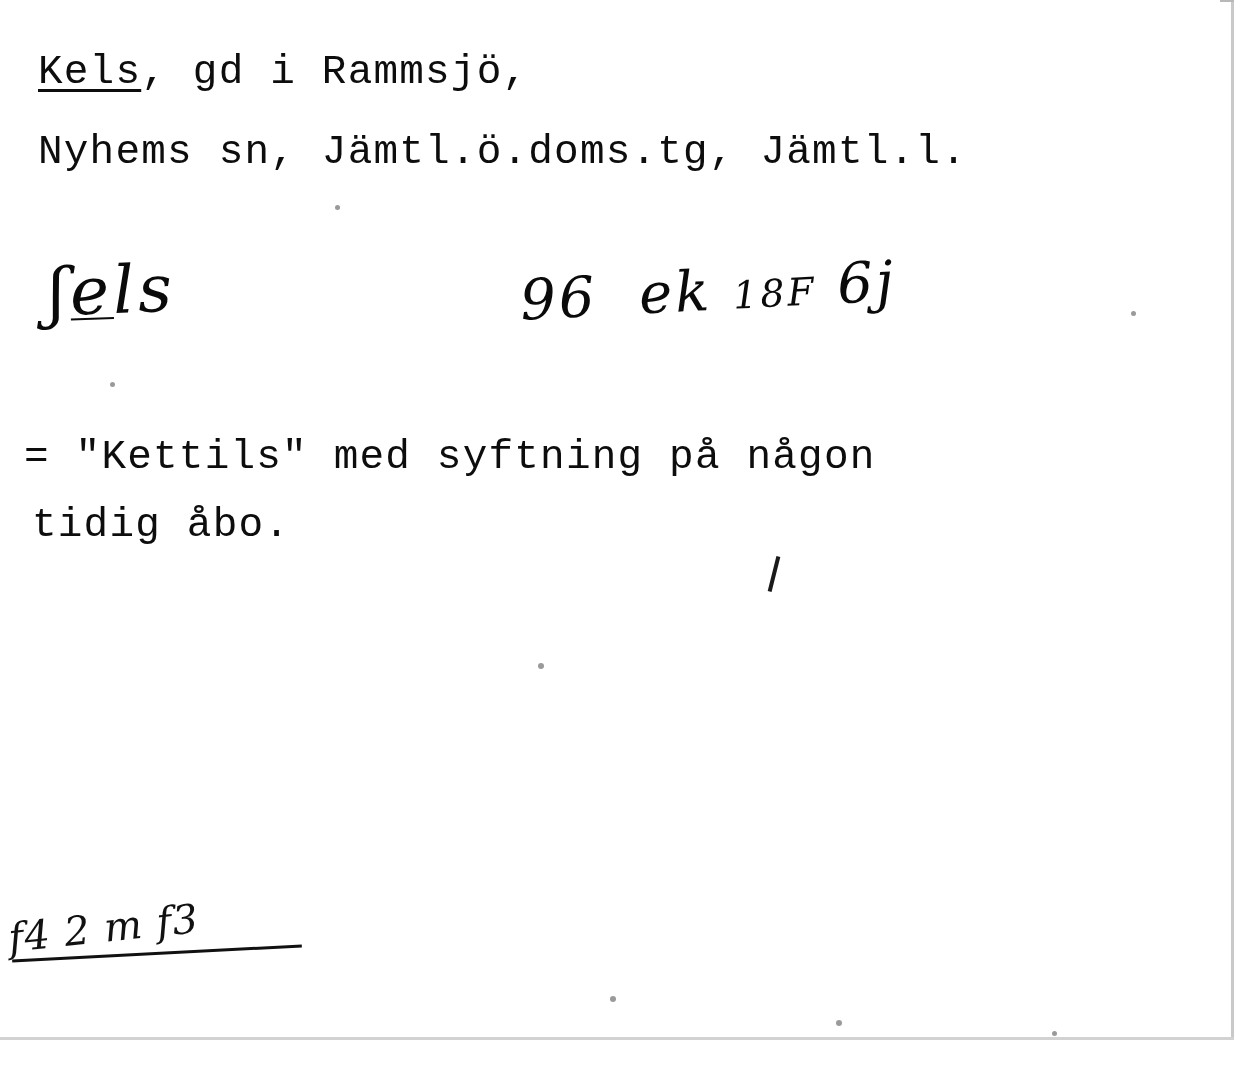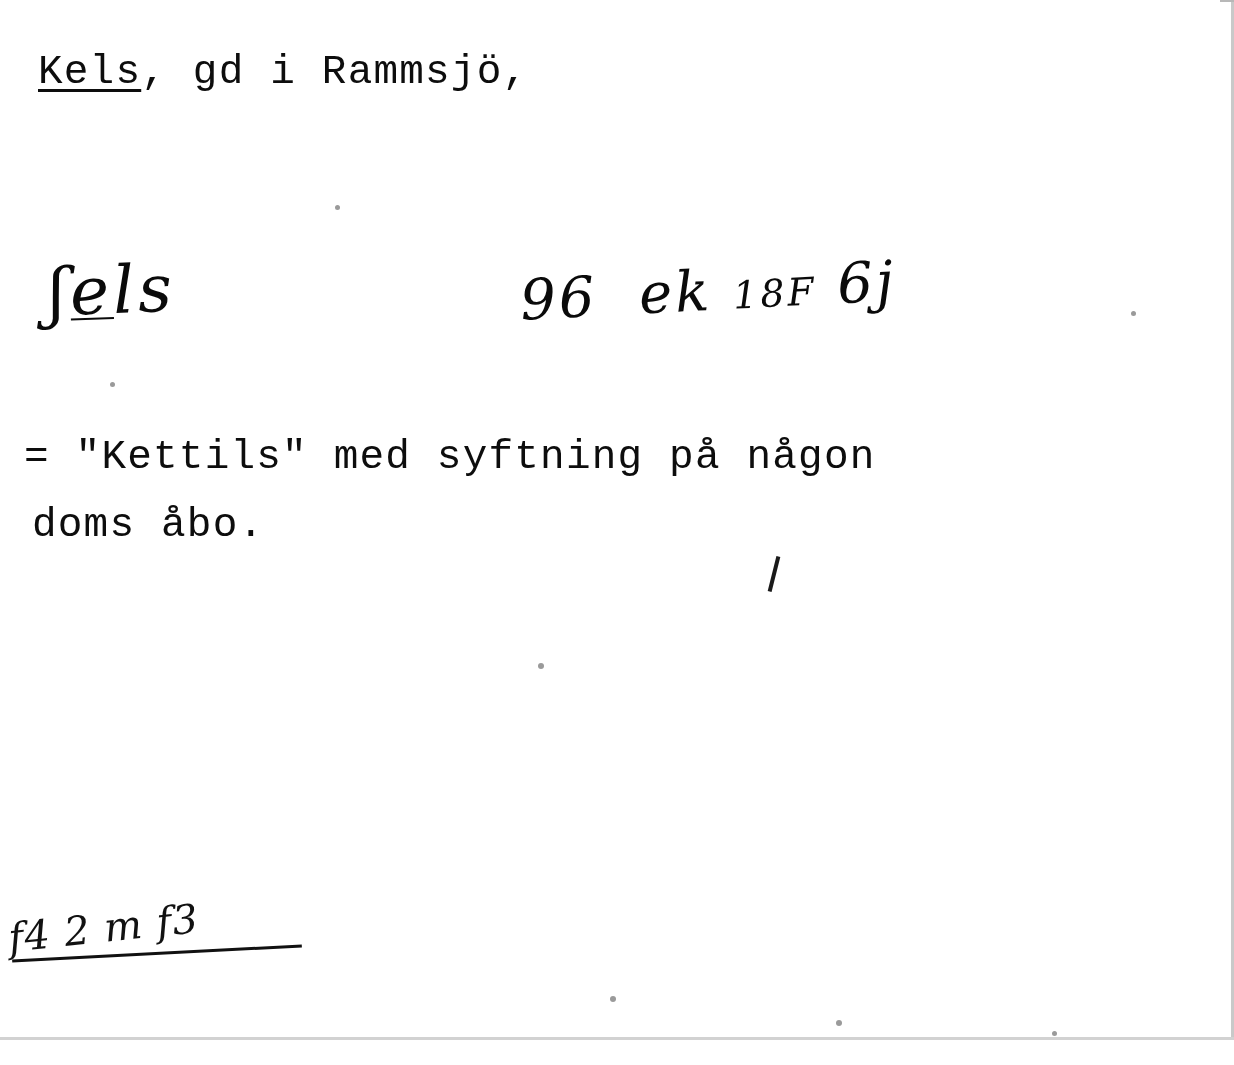--- a/index.html
+++ b/index.html
@@ -146,27 +146,28 @@
 <body>
 
 <div id="card">
 
   <div class="edge-right"></div>
   <div class="edge-bottom"></div>
   <div class="edge-top-right"></div>
 
   <div class="typed" id="headword-line"><span id="headword">Kels</span><span>, gd i Rammsjö,</span></div>
 
+  <div class="typed" id="place-line">Nyhems sn, Jämtl.ö.doms.tg, Jämtl.l.</div>
 
   <div class="hand" id="hand-form"><span>ʃ</span><span class="u">e</span><span>ls</span></div>
 
   <div class="hand" id="hand-source"><span>96</span><span>  </span><span>ek</span><span> </span><span class="small">18F</span><span> </span><span>6j</span></div>
 
   <div class="typed" id="meaning-line-1">= "Kettils" med syftning på någon</div>
-  <div class="typed" id="meaning-line-2">doms åbo.</div>
+  <div class="typed" id="meaning-line-2">tidig åbo.</div>
 
   <div id="stray-mark"></div>
 
 
   <div class="hand" id="hand-initials">f4 2 m f3</div>
   <div id="hand-strike"></div>
 
   <div class="speck" style="left:335px; top:205px; width:5px; height:5px;"></div>
   <div class="speck" style="left:110px; top:382px; width:5px; height:5px;"></div>
   <div class="speck" style="left:1131px; top:311px; width:5px; height:5px;"></div>

